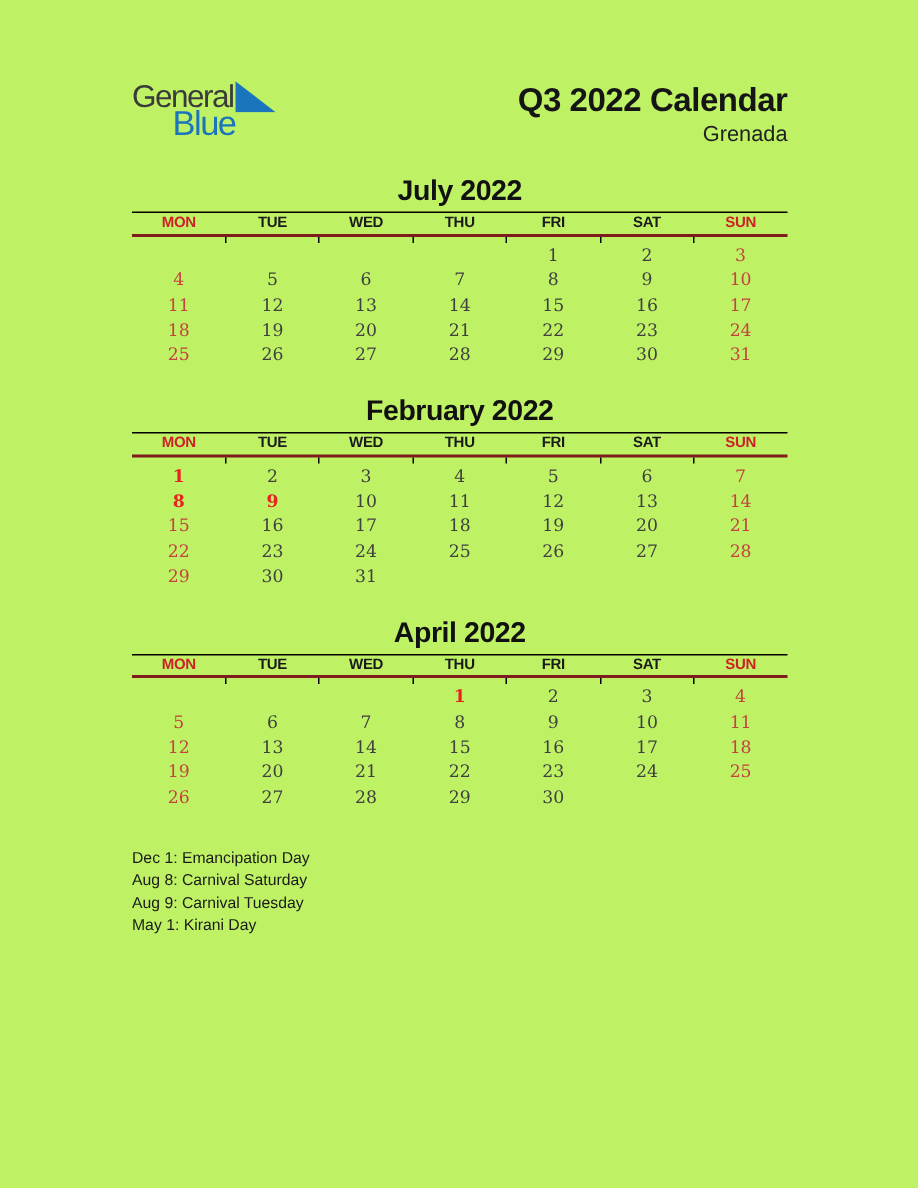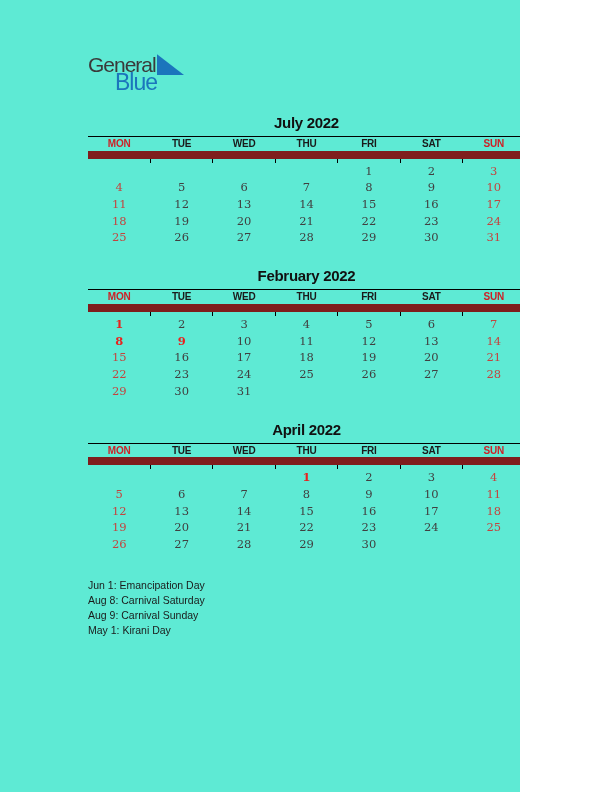--- a/index.html
+++ b/index.html
@@ -1,40 +1,40 @@
 <!DOCTYPE html>
 <html style="--header-red: #cd2127; --date-red: #c3443f; --holiday-red: #e8221f; --logo-blue: #1b75bc; --date-gray: #404040;"><head>
 <meta charset="utf-8">
 <style>
   html,body { margin:0; padding:0; background:#ffffff; }
   body { width:612px; height:792px; font-family:"Liberation Sans", sans-serif; }
-  .page { position:relative; width:520px; height:792px; background:#5eead4; overflow:hidden; }
+  .page { position:relative; width:612px; height:792px; background:#bef264; overflow:hidden; }
 
   
   .header { display:flex; justify-content:space-between; align-items:flex-start;
             padding:54px 87px 0 88px; }
   .logo { width:96px; }
   .logo-line1 { display:flex; align-items:flex-end; }
   .logo-general { font-size:21px; letter-spacing:-1px; color:#3a3a3a; line-height:21px; }
   .logo-triangle { display:inline-block; width:29px; height:21px; margin-left:1px;
                    background:var(--logo-blue,#1b75bc);
                    clip-path:polygon(0 0, 100% 100%, 0 100%); }
   .logo-line2 { text-align:center; margin-top:-3px; font-size:23px; letter-spacing:-1px;
                 color:var(--logo-blue,#1b75bc); line-height:21px; }
   .title-block { text-align:right; }
   .main-title { font-size:22px; font-weight:bold; color:#151515; line-height:25px;
                 letter-spacing:-0.3px; }
   .subtitle { font-size:14.5px; color:#222; margin-top:3px; }
 
   
   .months { margin-top:21px; }
   .month { width:437px; margin-left:88px; margin-bottom:21.5px; }
-  .month-title { text-align:center; font-weight:bold; font-size:15px; line-height:17px;
+  .month-title { text-align:center; font-weight:bold; font-size:19px; line-height:17px;
                  color:#111; letter-spacing:-0.3px; margin-bottom:5px; }
-  .week-header { display:flex; border-top:1.5px solid #000; border-bottom:8px solid #7f1d1d; }
+  .week-header { display:flex; border-top:1.5px solid #000; border-bottom:2px solid #7f1d1d; }
   .wh { flex:1; text-align:center; height:13.5px; line-height:14px; font-weight:bold;
         font-size:10px; letter-spacing:-0.2px; color:#1a1a1a; }
   .wh.red-h { color:var(--header-red,#cd2127); }
   .ticks { display:flex; height:4px; }
   .tick-cell { flex:1; }
   .tick-cell.t { border-right:1px solid #000; }
   .day-row { display:flex; }
   .day { flex:1; text-align:center; height:16.7px; line-height:17px;
          font-family:"DejaVu Serif", serif; font-size:11.5px; color:var(--date-gray,#404040); }
   .day.red { color:var(--date-red,#c3443f); }
@@ -50,20 +50,24 @@
 <div class="page">
 
   <div class="header">
     <div class="logo">
       <div class="logo-line1">
         <span class="logo-general">General</span>
         <span class="logo-triangle"></span>
       </div>
       <div class="logo-line2">Blue</div>
     </div>
+    <div class="title-block">
+      <div class="main-title">Q3 2022 Calendar</div>
+      <div class="subtitle">Grenada</div>
+    </div>
   </div>
 
   <div class="months" id="months">
       <div class="month">
         <div class="month-title">July 2022</div>
         <div class="week-header">
           <div class="wh red-h">MON</div>
           <div class="wh">TUE</div>
           <div class="wh">WED</div>
           <div class="wh">THU</div>
@@ -254,19 +258,19 @@
           <div class="day">28</div>
           <div class="day">29</div>
           <div class="day">30</div>
           <div class="day"></div>
           <div class="day"></div>
         </div>
       </div>
     </div>
 
   <div class="holidays" id="holidays">
-      <div class="holiday-line">Jun 1: Emancipation Day</div>
+      <div class="holiday-line">Dec 1: Emancipation Day</div>
       <div class="holiday-line">Aug 8: Carnival Saturday</div>
-      <div class="holiday-line">Aug 9: Carnival Sunday</div>
+      <div class="holiday-line">Aug 9: Carnival Tuesday</div>
       <div class="holiday-line">May 1: Kirani Day</div>
     </div>
 
 </div>
 
 </body></html>

